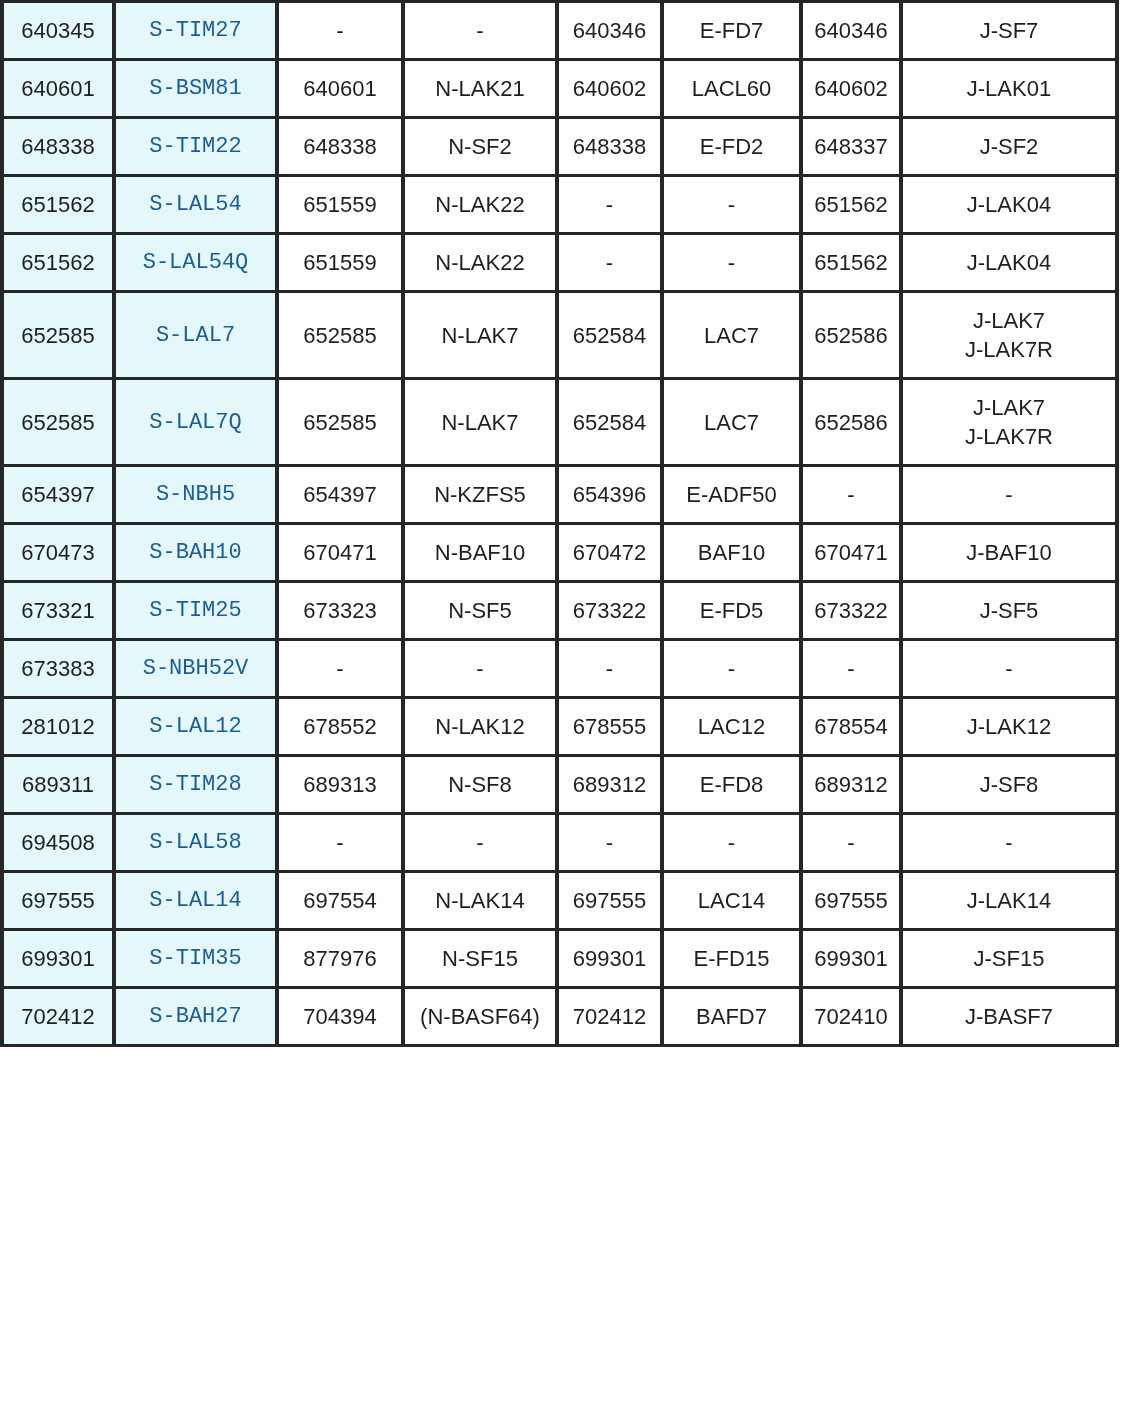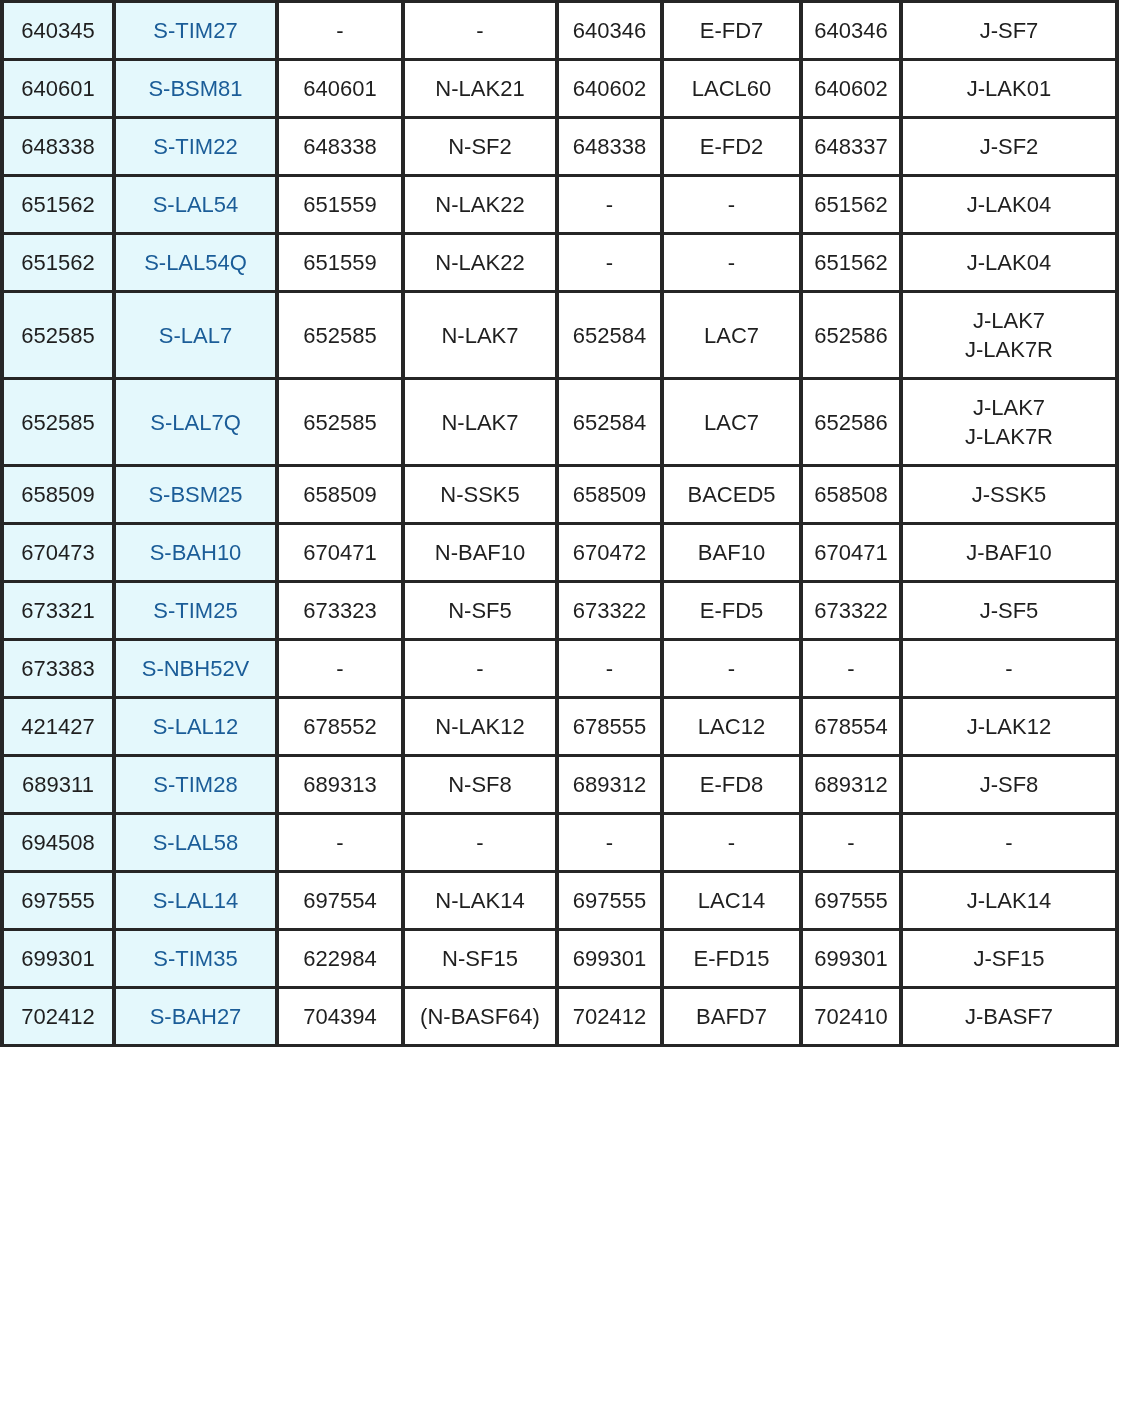--- a/index.html
+++ b/index.html
@@ -36,20 +36,21 @@
     padding: 13px 4px;
     line-height: 29px;
     white-space: pre-line;
     overflow: hidden;
   }
   table.glass-table td.hl {
     background: var(--highlight-bg);
   }
   table.glass-table td.name-col {
     color: var(--link-color);
+    font-family: Liberation Mono, monospace;
   }
 </style>
 </head>
 <body>
 
 <div class="page">
   <table class="glass-table">
     <colgroup>
       <col style="width:112px">
       <col style="width:163px">
@@ -127,28 +128,28 @@
           <td class="hl name-col">S-LAL7Q</td>
           <td>652585</td>
           <td>N-LAK7</td>
           <td>652584</td>
           <td>LAC7</td>
           <td>652586</td>
           <td>J-LAK7
 J-LAK7R</td>
         </tr>
         <tr>
-          <td class="hl">658509</td>
-          <td class="hl name-col">S-BSM25</td>
-          <td>658509</td>
-          <td>N-SSK5</td>
-          <td>658509</td>
-          <td>BACED5</td>
-          <td>658508</td>
-          <td>J-SSK5</td>
+          <td class="hl">654397</td>
+          <td class="hl name-col">S-NBH5</td>
+          <td>654397</td>
+          <td>N-KZFS5</td>
+          <td>654396</td>
+          <td>E-ADF50</td>
+          <td>-</td>
+          <td>-</td>
         </tr>
         <tr>
           <td class="hl">670473</td>
           <td class="hl name-col">S-BAH10</td>
           <td>670471</td>
           <td>N-BAF10</td>
           <td>670472</td>
           <td>BAF10</td>
           <td>670471</td>
           <td>J-BAF10</td>
@@ -167,21 +168,21 @@
           <td class="hl">673383</td>
           <td class="hl name-col">S-NBH52V</td>
           <td>-</td>
           <td>-</td>
           <td>-</td>
           <td>-</td>
           <td>-</td>
           <td>-</td>
         </tr>
         <tr>
-          <td class="hl">421427</td>
+          <td class="hl">281012</td>
           <td class="hl name-col">S-LAL12</td>
           <td>678552</td>
           <td>N-LAK12</td>
           <td>678555</td>
           <td>LAC12</td>
           <td>678554</td>
           <td>J-LAK12</td>
         </tr>
         <tr>
           <td class="hl">689311</td>
@@ -209,21 +210,21 @@
           <td>697554</td>
           <td>N-LAK14</td>
           <td>697555</td>
           <td>LAC14</td>
           <td>697555</td>
           <td>J-LAK14</td>
         </tr>
         <tr>
           <td class="hl">699301</td>
           <td class="hl name-col">S-TIM35</td>
-          <td>622984</td>
+          <td>877976</td>
           <td>N-SF15</td>
           <td>699301</td>
           <td>E-FD15</td>
           <td>699301</td>
           <td>J-SF15</td>
         </tr>
         <tr>
           <td class="hl">702412</td>
           <td class="hl name-col">S-BAH27</td>
           <td>704394</td>

